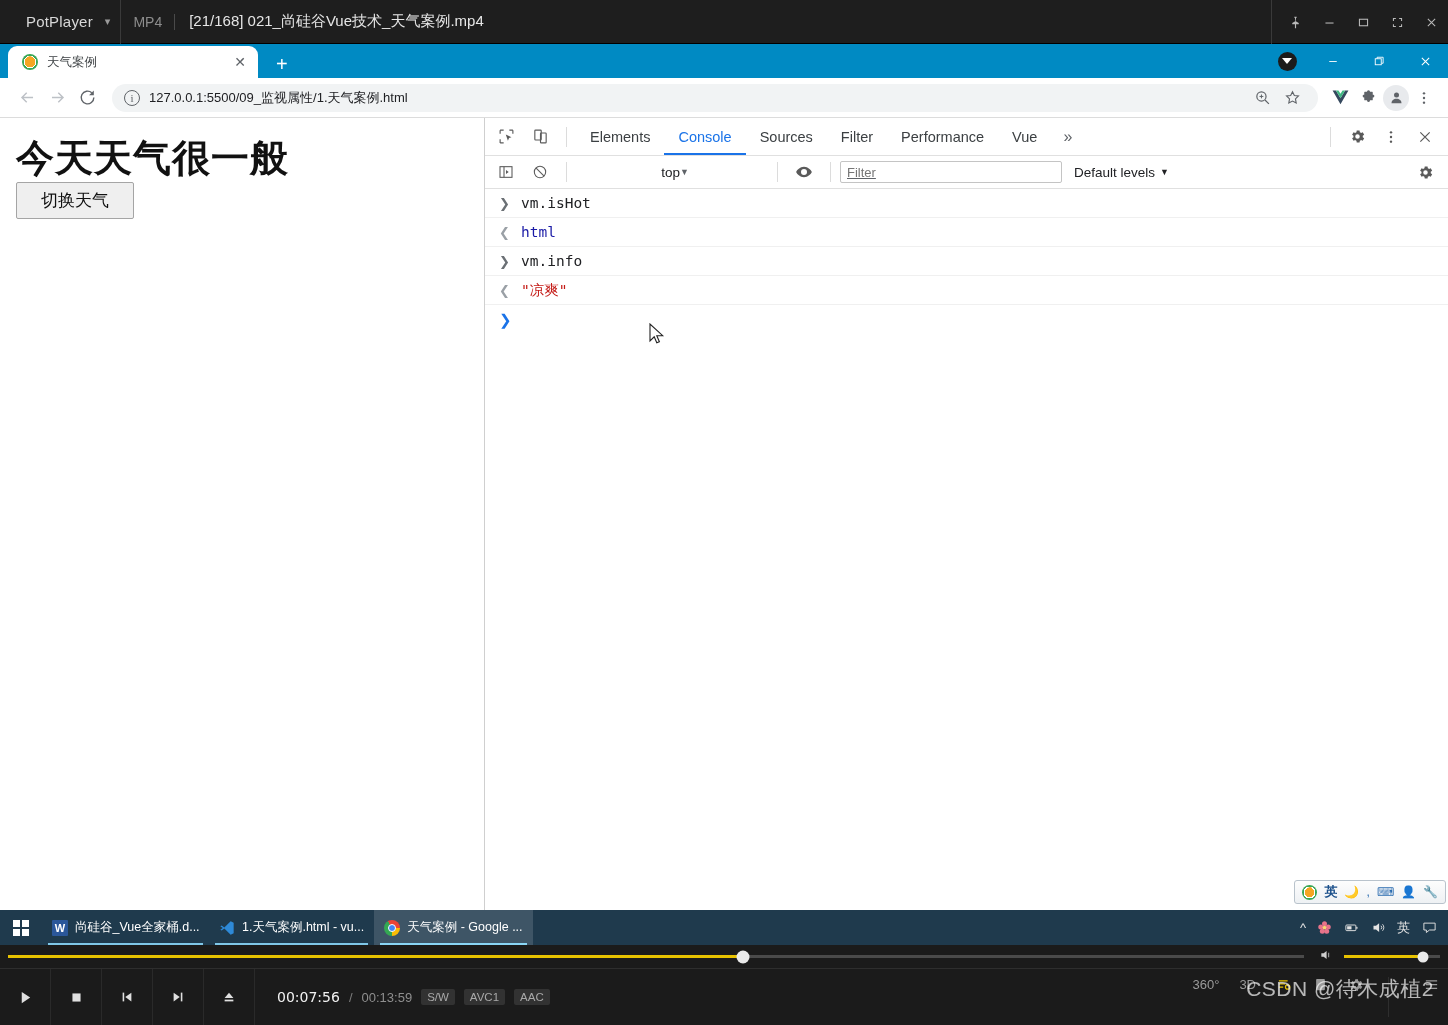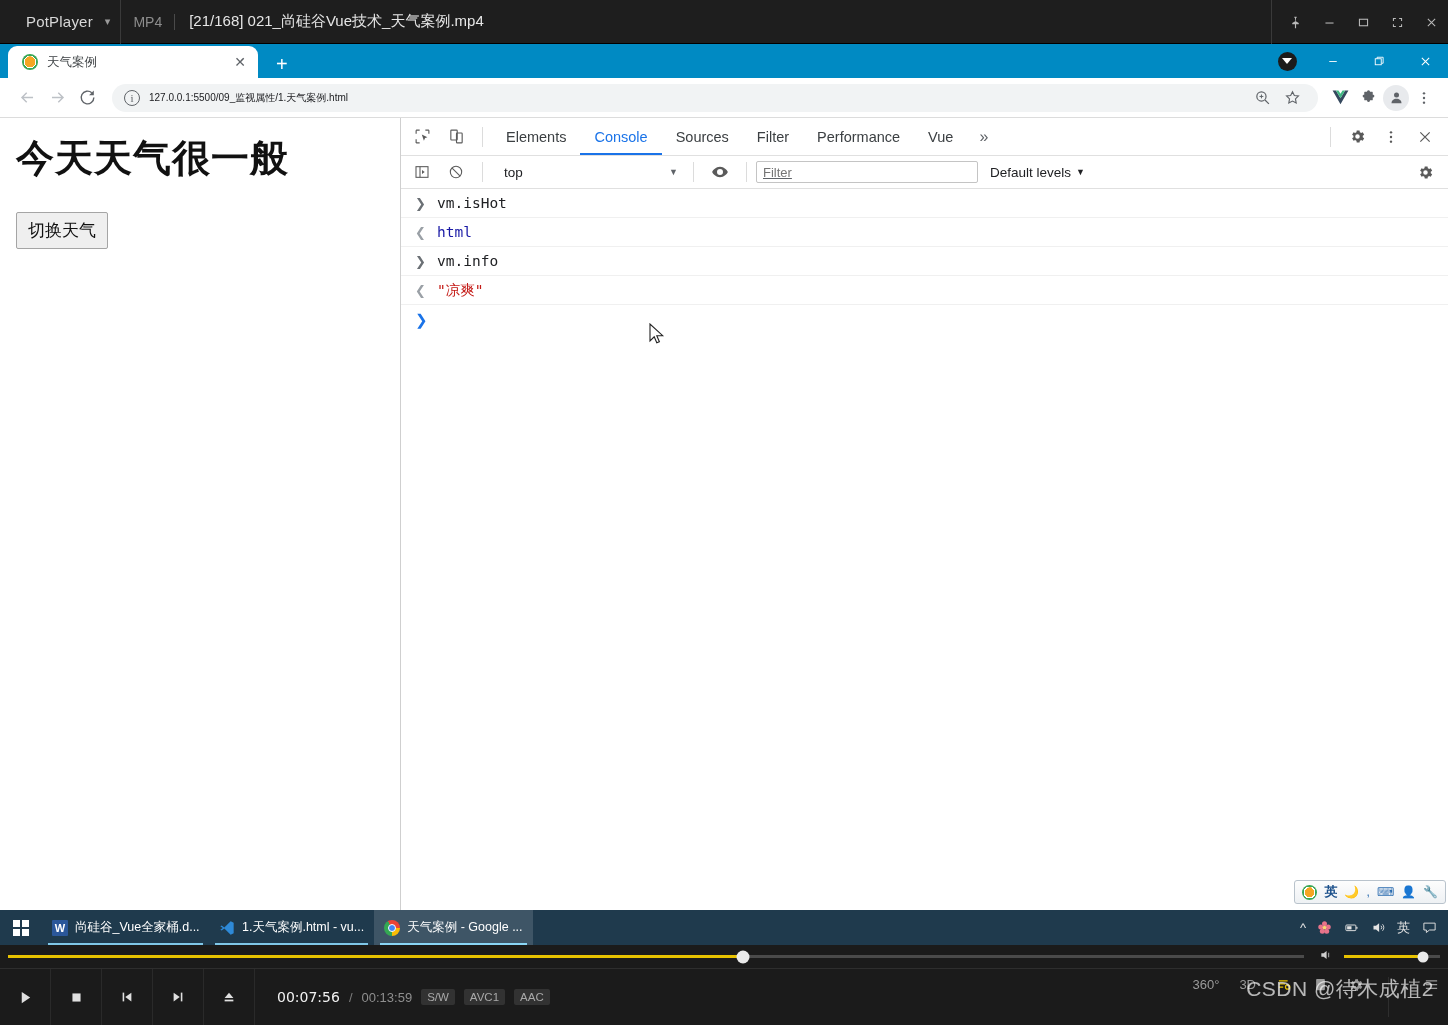--- a/index.html
+++ b/index.html
@@ -77,40 +77,40 @@
   .nav-btn.disabled { color: #bdc1c6; }
   .omnibox {
     flex: 1; height: 28px; background: #f1f3f4; border-radius: 14px;
     display: flex; align-items: center; padding: 0 12px; margin: 0 8px 0 10px;
   }
   .omni-info {
     width: 16px; height: 16px; border-radius: 50%; border: 1.4px solid #5f6368;
     color: #5f6368; font-size: 11px; display: flex; align-items: center; justify-content: center;
     margin-right: 9px; flex: none; font-family: "Liberation Serif", serif;
   }
-  .omni-url { font-size: 10px; color: #202124; white-space: nowrap; }
+  .omni-url { font-size: 13px; color: #202124; white-space: nowrap; }
   .omni-actions { display: flex; align-items: center; gap: 2px; margin-left: auto; }
   .tb-icon { width: 28px; height: 28px; display: flex; align-items: center; justify-content: center; color: #5f6368; }
   .avatar-btn {
     width: 26px; height: 26px; border-radius: 50%; background: #e8eaed;
     display: flex; align-items: center; justify-content: center; color: #5f6368;
   }
 
   
   .viewport { display: flex; height: 792px; }
   .page {
-    width: 401px; background: #fff; padding: 18px 16px 0 16px;
+    width: 485px; background: #fff; padding: 18px 16px 0 16px;
     border-right: 1px solid #cfcfcf; position: relative;
   }
   .page-h1 {
     font-size: 38px; font-weight: bold; color: #111; line-height: 1.2;
     font-family: "DejaVu Sans", sans-serif; letter-spacing: 1px;
   }
   .page-btn {
-    margin-top: 30px; font-size: 17px; padding: 6px 11px;
+    font-size: 17px; padding: 6px 24px;
     background: #efefef; border: 1px solid #a5a5a5; border-radius: 2px;
     color: #111; font-family: "DejaVu Sans", sans-serif;
   }
 
   
   .devtools { flex: 1; background: #fff; display: flex; flex-direction: column; position: relative; }
   .dt-tabbar {
     height: 38px; display: flex; align-items: center; border-bottom: 1px solid #e0e0e0;
     padding-left: 4px; background: #fff;
   }
@@ -122,21 +122,21 @@
   }
   .dt-tab.active { color: #1a73e8; box-shadow: inset 0 -2px 0 #1a73e8; }
   .dt-more { color: #5f6368; font-size: 16px; padding: 0 12px; }
   .dt-right { margin-left: auto; display: flex; align-items: center; padding-right: 6px; }
 
   .dt-consolebar {
     height: 33px; display: flex; align-items: center; border-bottom: 1px solid #e0e0e0;
     padding-left: 4px; background: #fff;
   }
   .ctx-select {
-    width: 188px; height: 22px; display: flex; align-items: center; justify-content: space-between;
+    width: 188px; height: 22px; display: flex; align-items: center; justify-content: center;
     font-size: 13.5px; color: #202124; padding: 0 6px 0 8px; margin-left: 4px;
   }
   .ctx-caret { font-size: 9px; color: #5f6368; }
   .filter-input {
     width: 222px; height: 22px; border: 1px solid #c4c4c4; border-radius: 2px;
     font-size: 13px; color: #5f6368; padding: 0 6px; background: #fff;
     font-family: "Liberation Sans", sans-serif;
     text-decoration: underline;
   }
   .levels { font-size: 13.5px; color: #202124; margin-left: 12px; display: flex; align-items: center; gap: 5px; }

